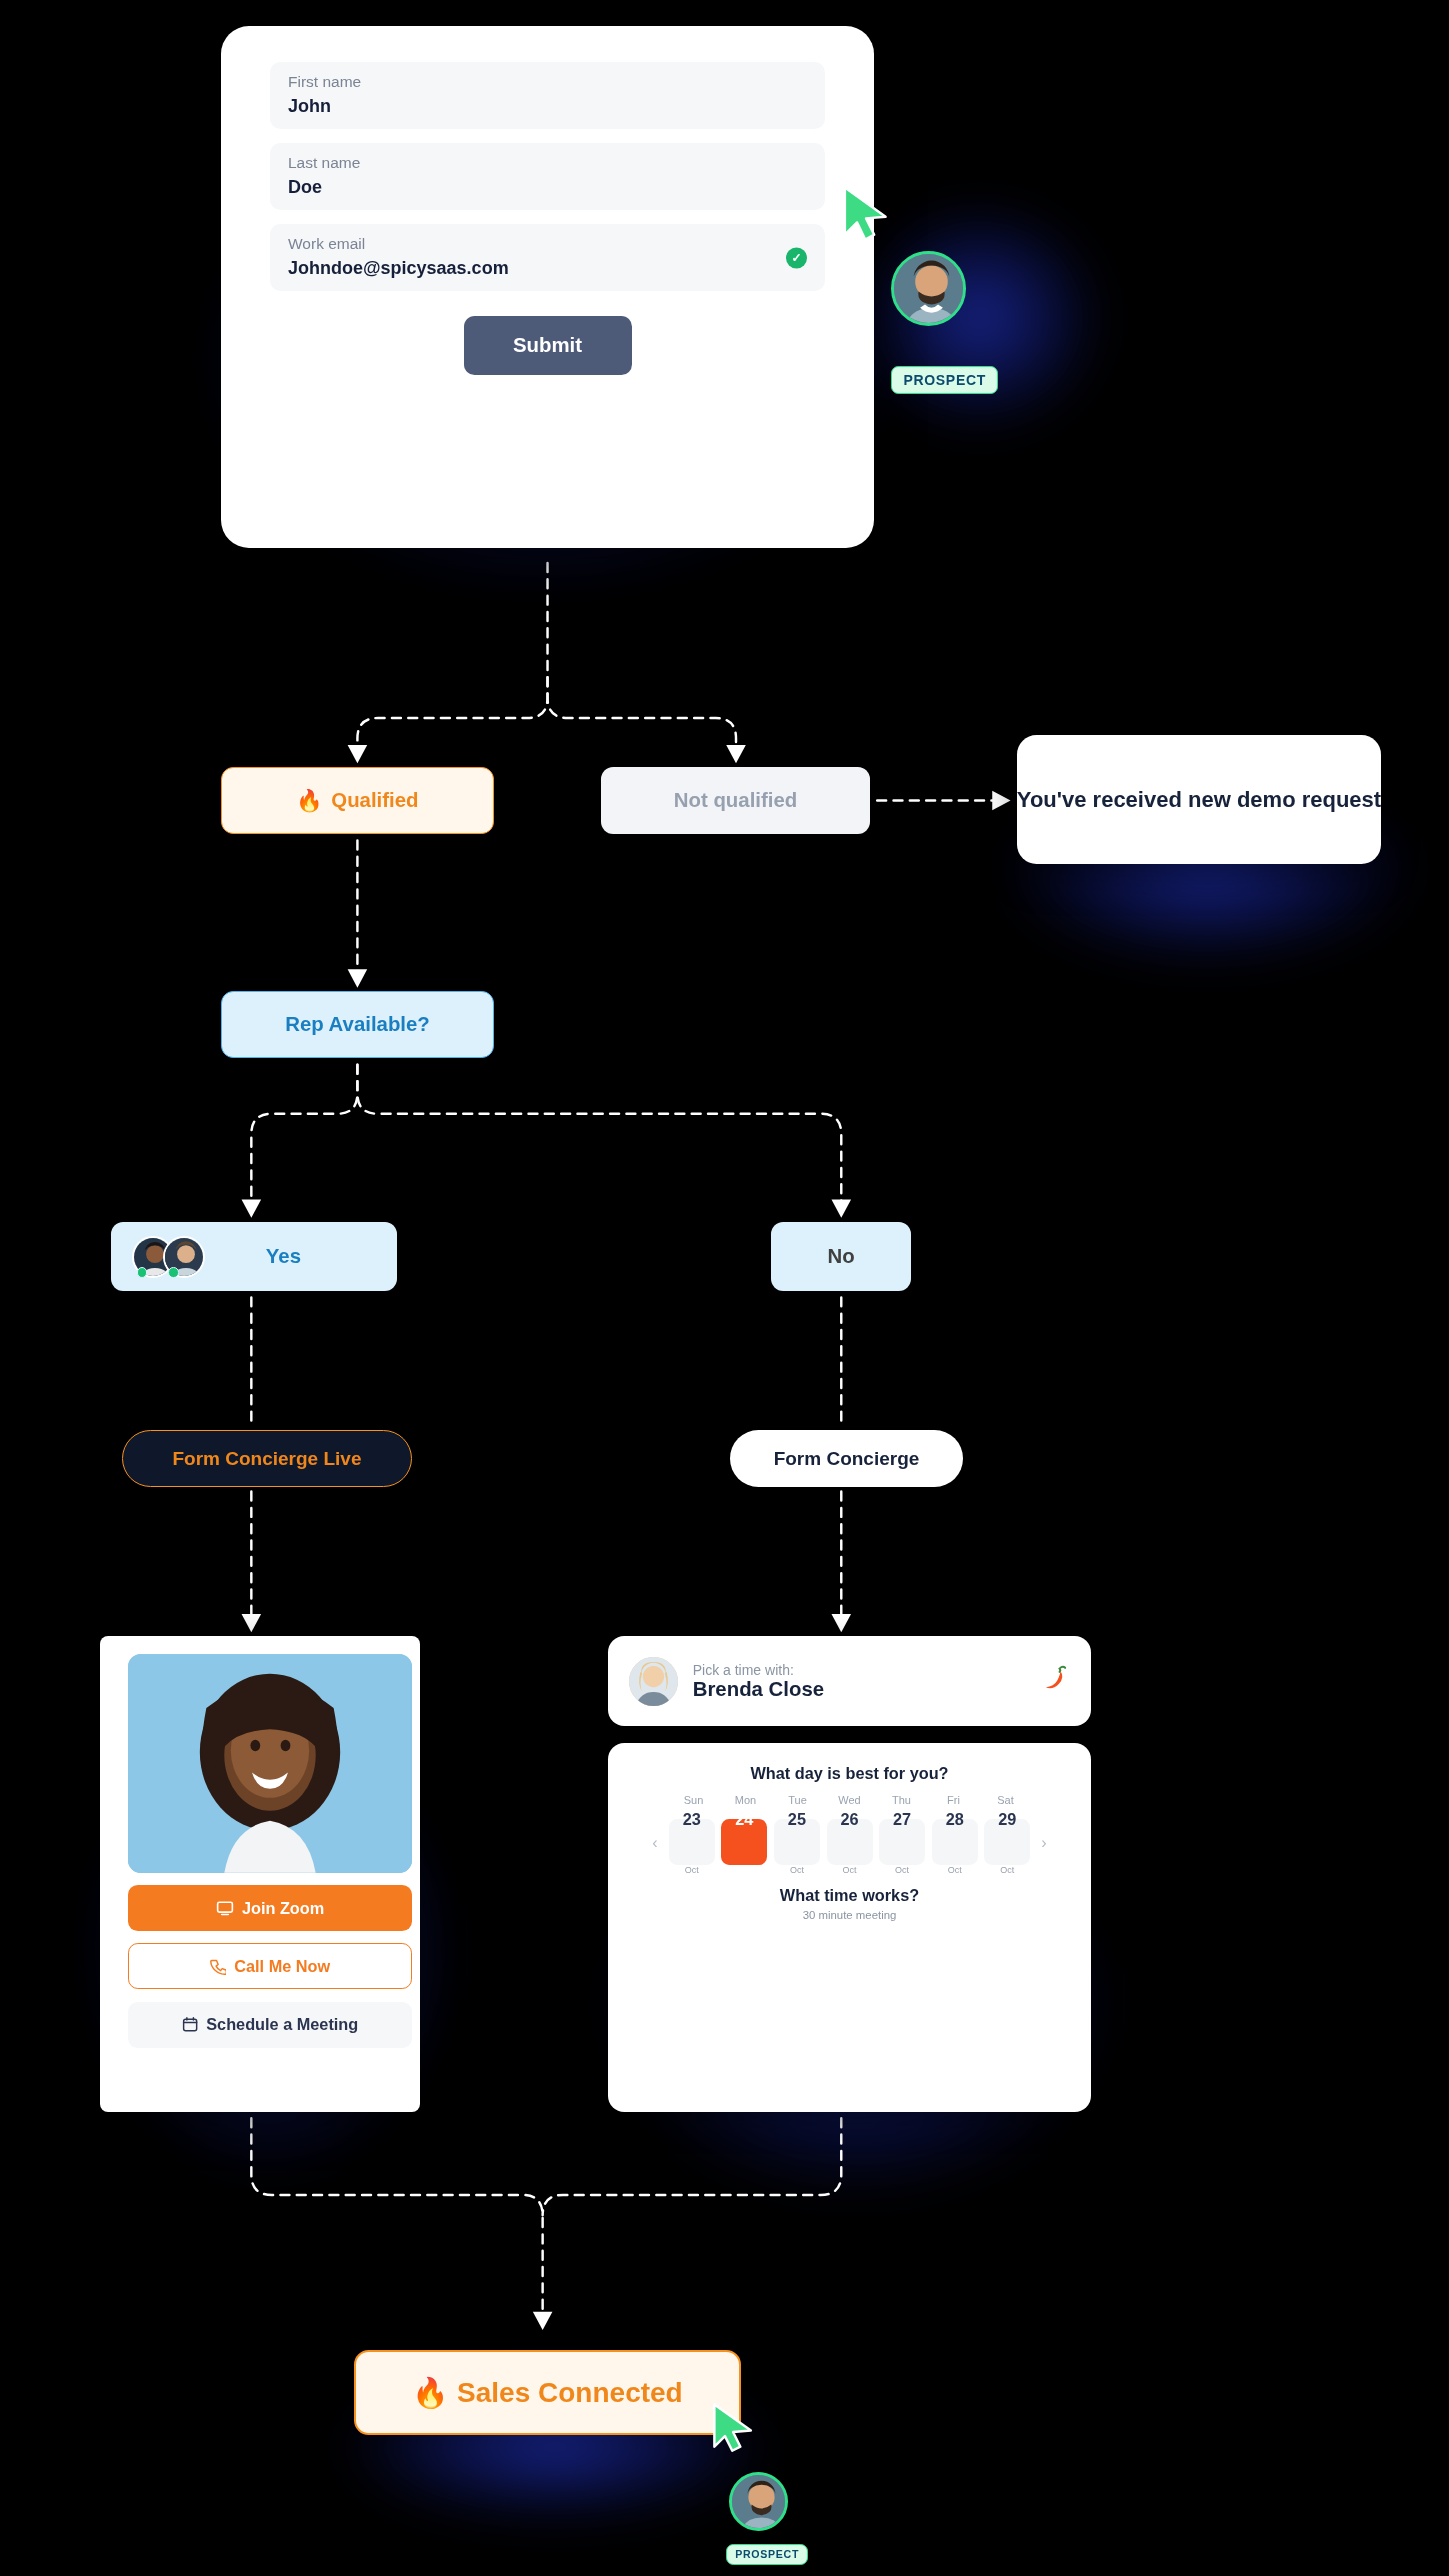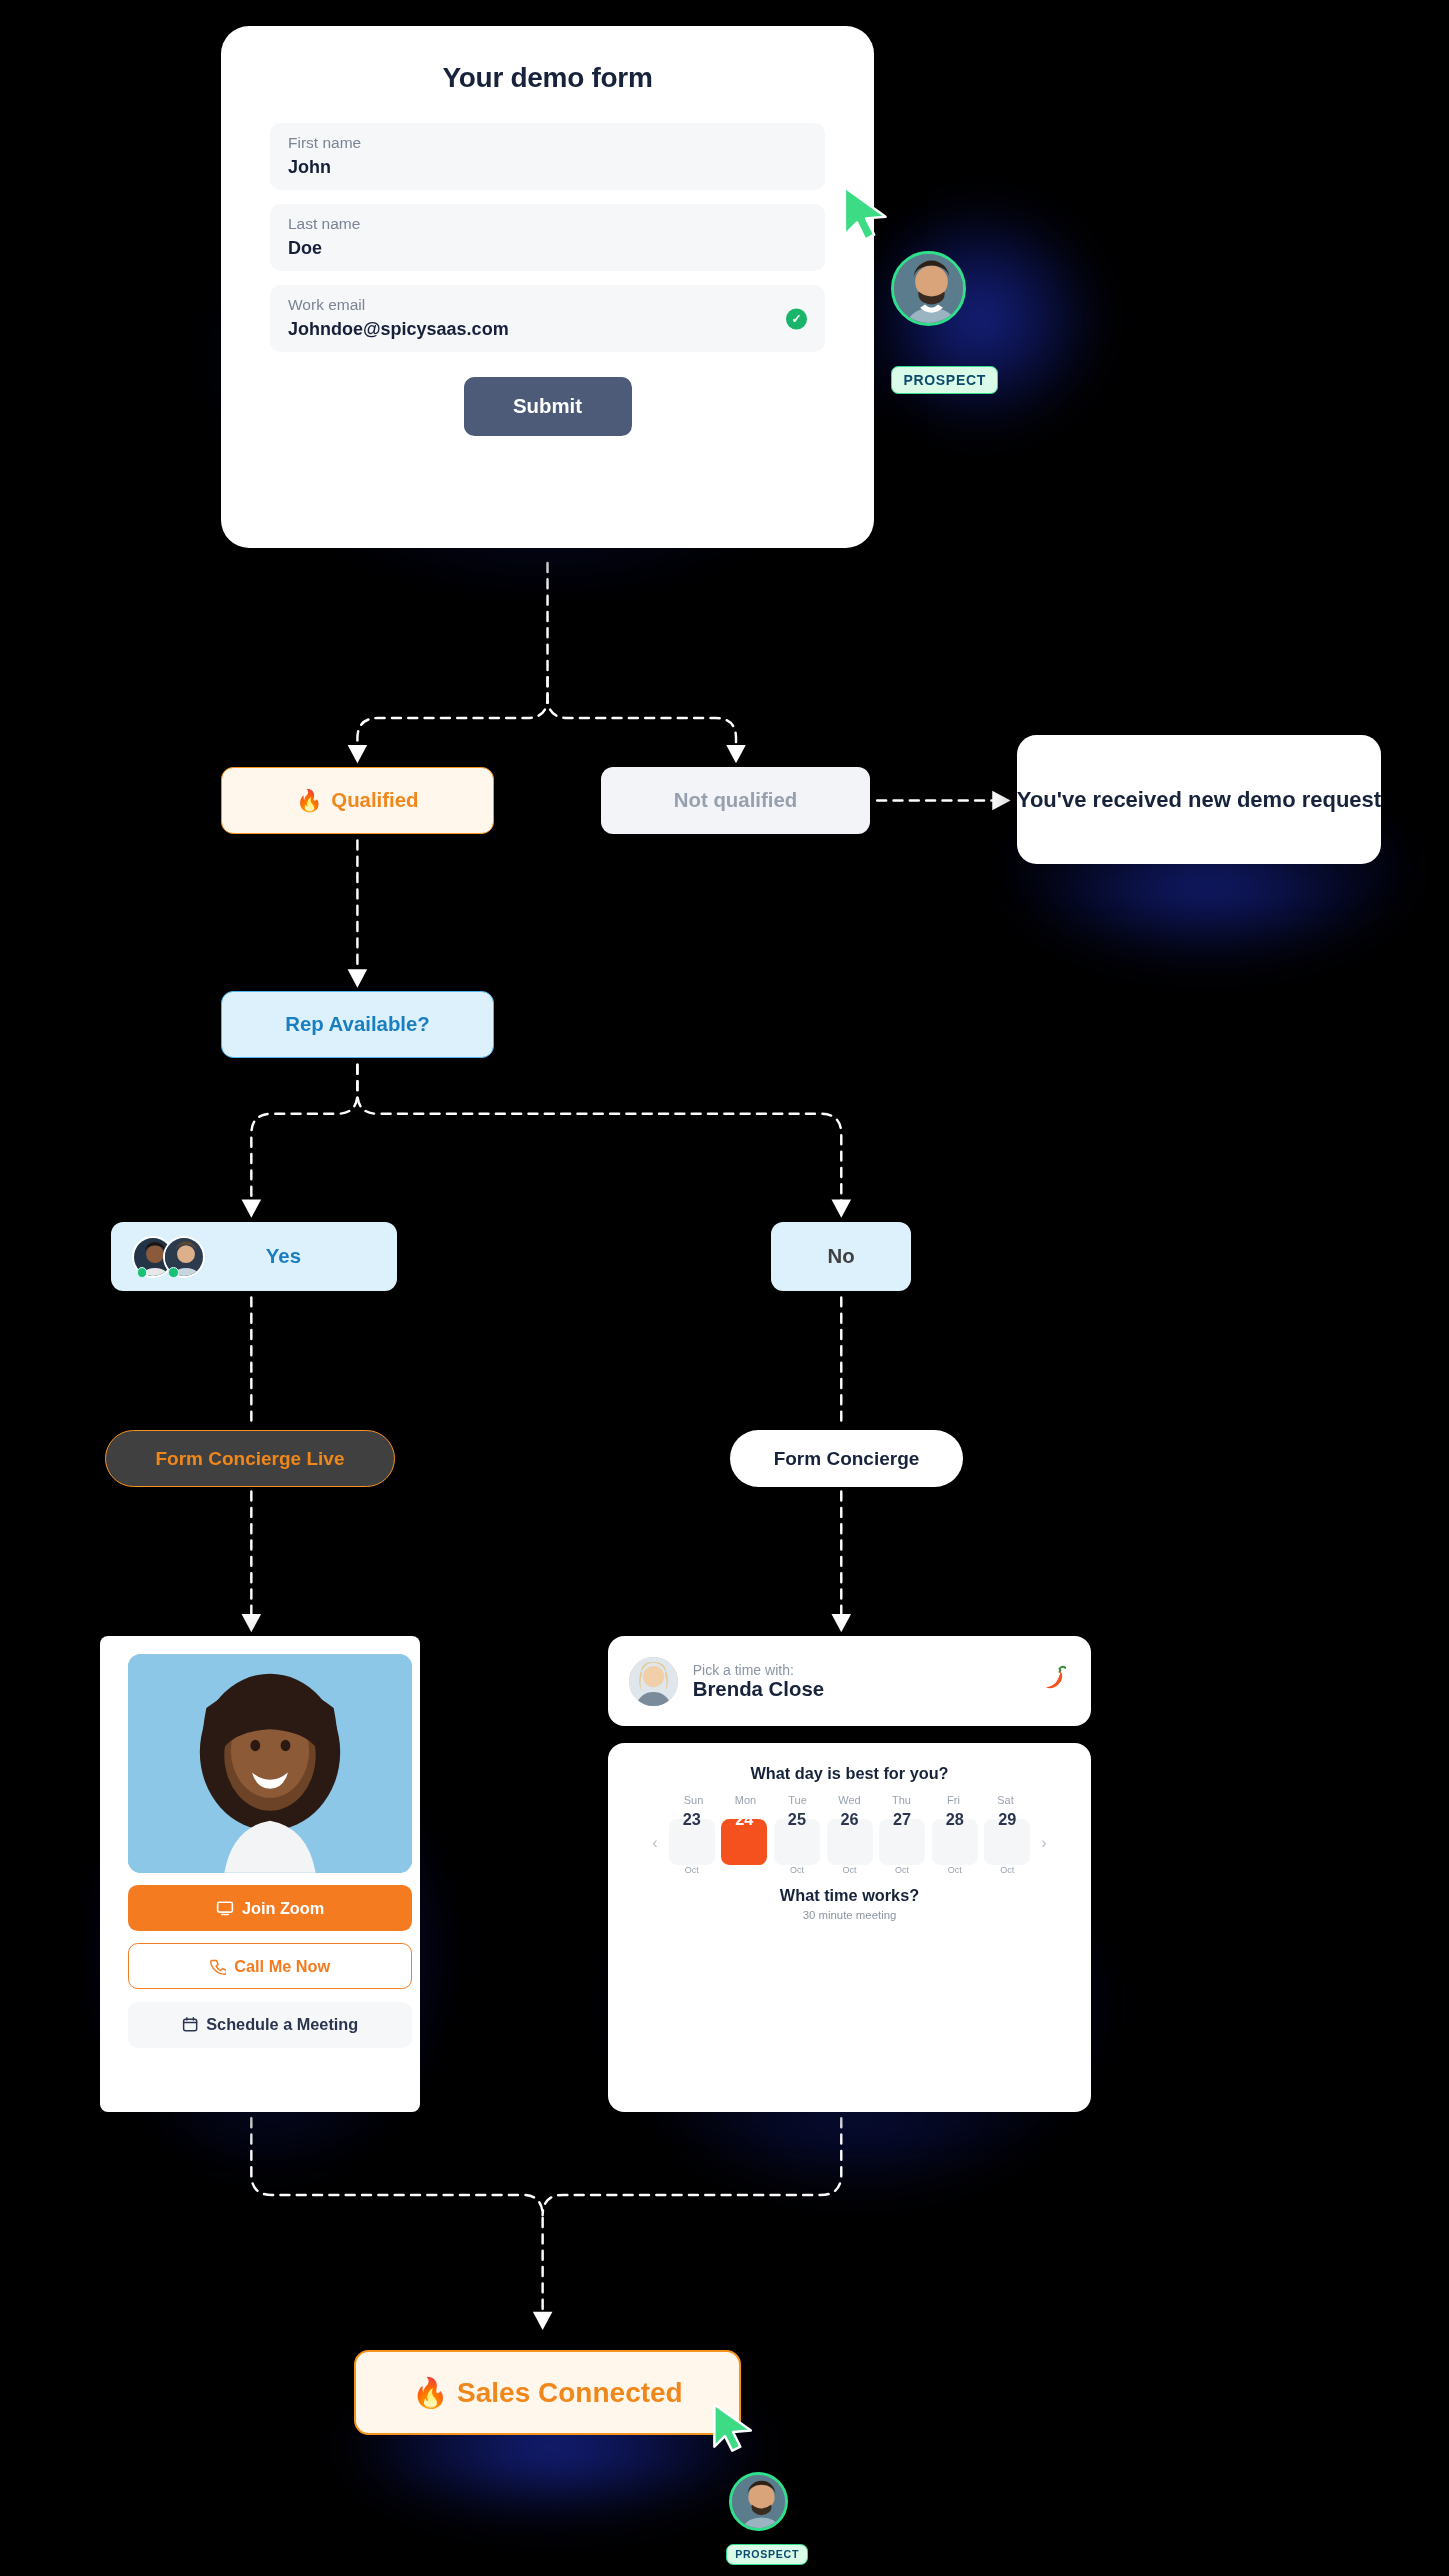--- a/index.html
+++ b/index.html
@@ -163,23 +163,23 @@
     padding-right: 96px;
   }
   .node-no {
     left: 771px; top: 1222px;
     width: 140px; height: 69px;
     background: #ddf1fd;
     color: #404040;
     border-radius: 12.2px;
   }
   .node-concierge-live {
-    left: 105px; top: 1430px;
+    left: 122px; top: 1430px;
     width: 290px; height: 57px;
-    background: #404040;
+    background: #0f172a;
     border: 1.6px solid #f7921e;
     color: #f0871b;
     border-radius: 29px;
     font-size: 19px;
   }
   .node-concierge {
     left: 730px; top: 1430px;
     width: 233px; height: 57px;
     background: #ffffff;
     color: #17223b;
@@ -365,21 +365,20 @@
 
       <path d="M1031,1828 L1031,1990" marker-end="url(#arw)"></path>
 
       <path d="M308,2596 L308,2665 Q308,2690 333,2690 L640,2690 Q665,2690 665,2715 L665,2845" marker-end="url(#arw)"></path>
 
       <path d="M1031,2596 L1031,2665 Q1031,2690 1006,2690 L690,2690 Q665,2690 665,2715"></path>
     </g>
   </svg>
 
   <div class="abs" id="form-card">
-    <div id="form-title">Your demo form</div>
 
     <div class="field">
       <div class="field-label">First name</div>
       <div class="field-value">John</div>
     </div>
 
     <div class="field">
       <div class="field-label">Last name</div>
       <div class="field-value">Doe</div>
     </div>

